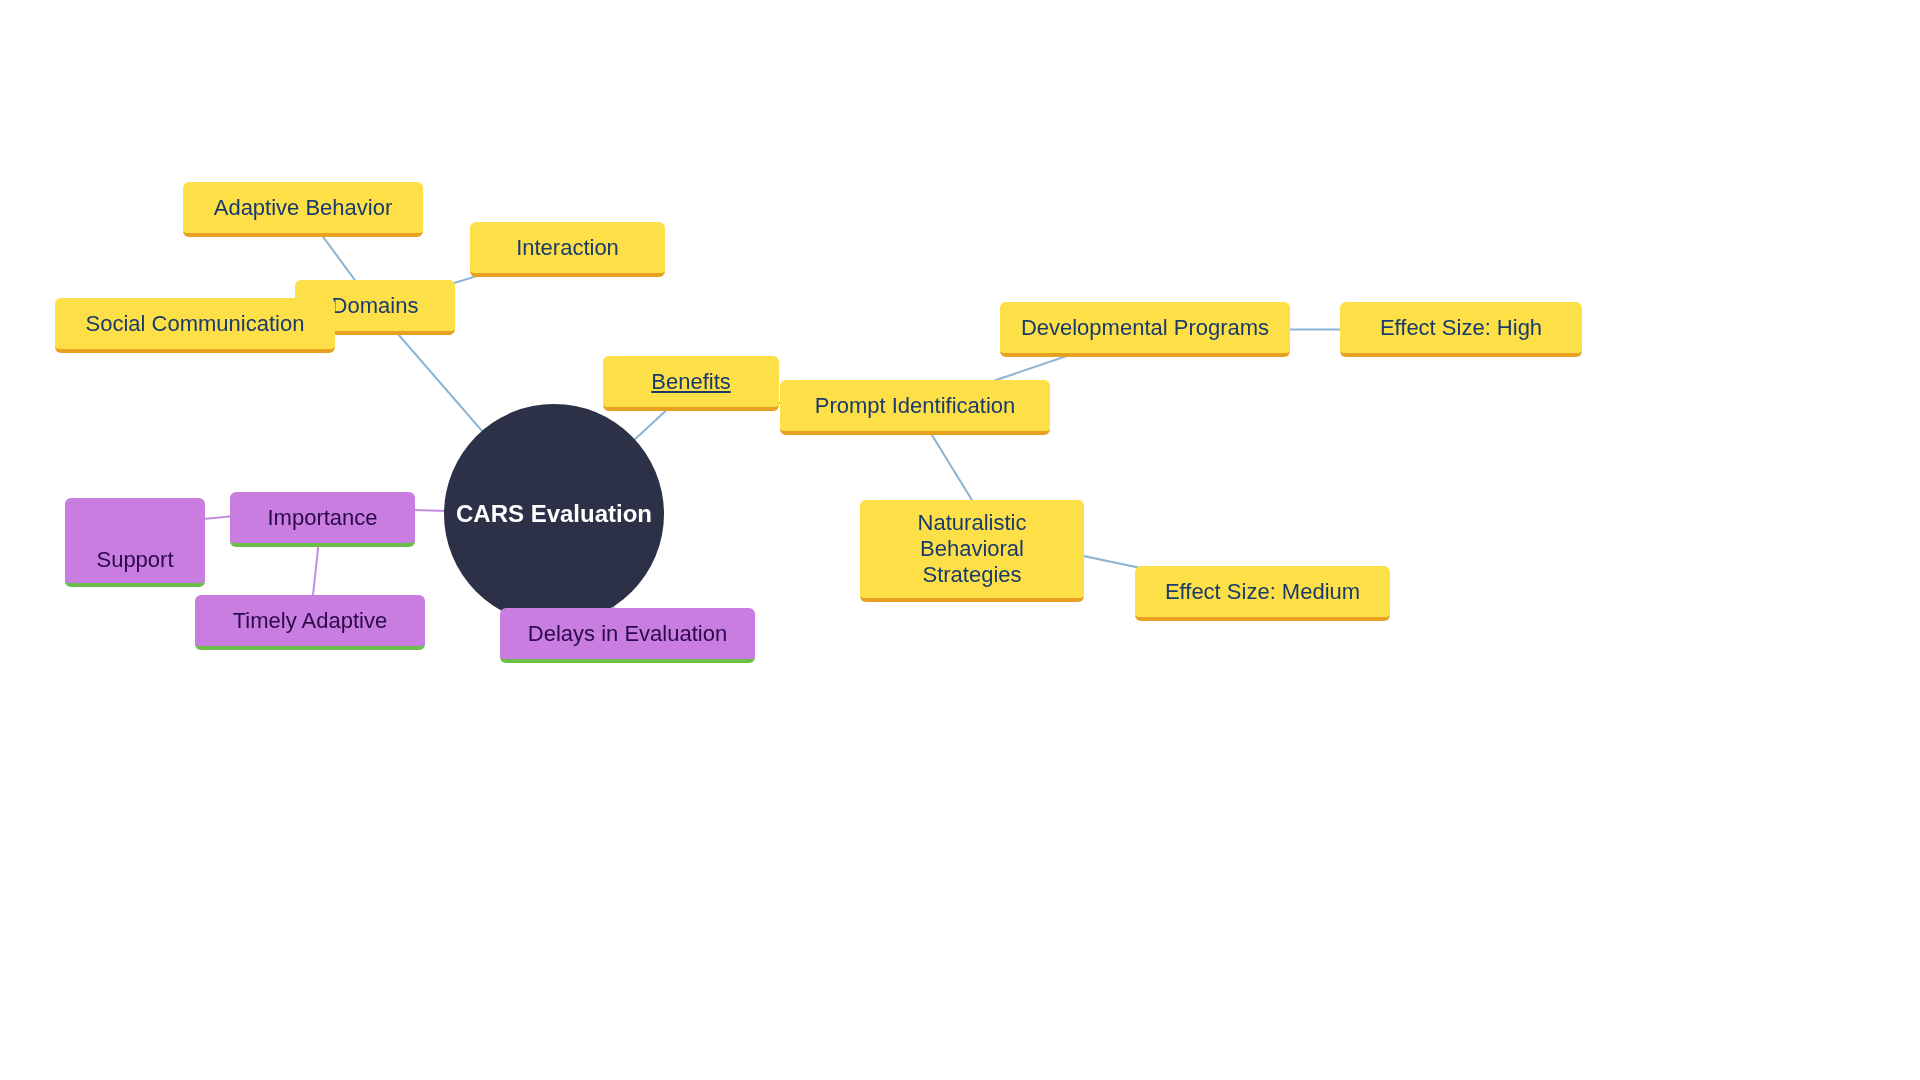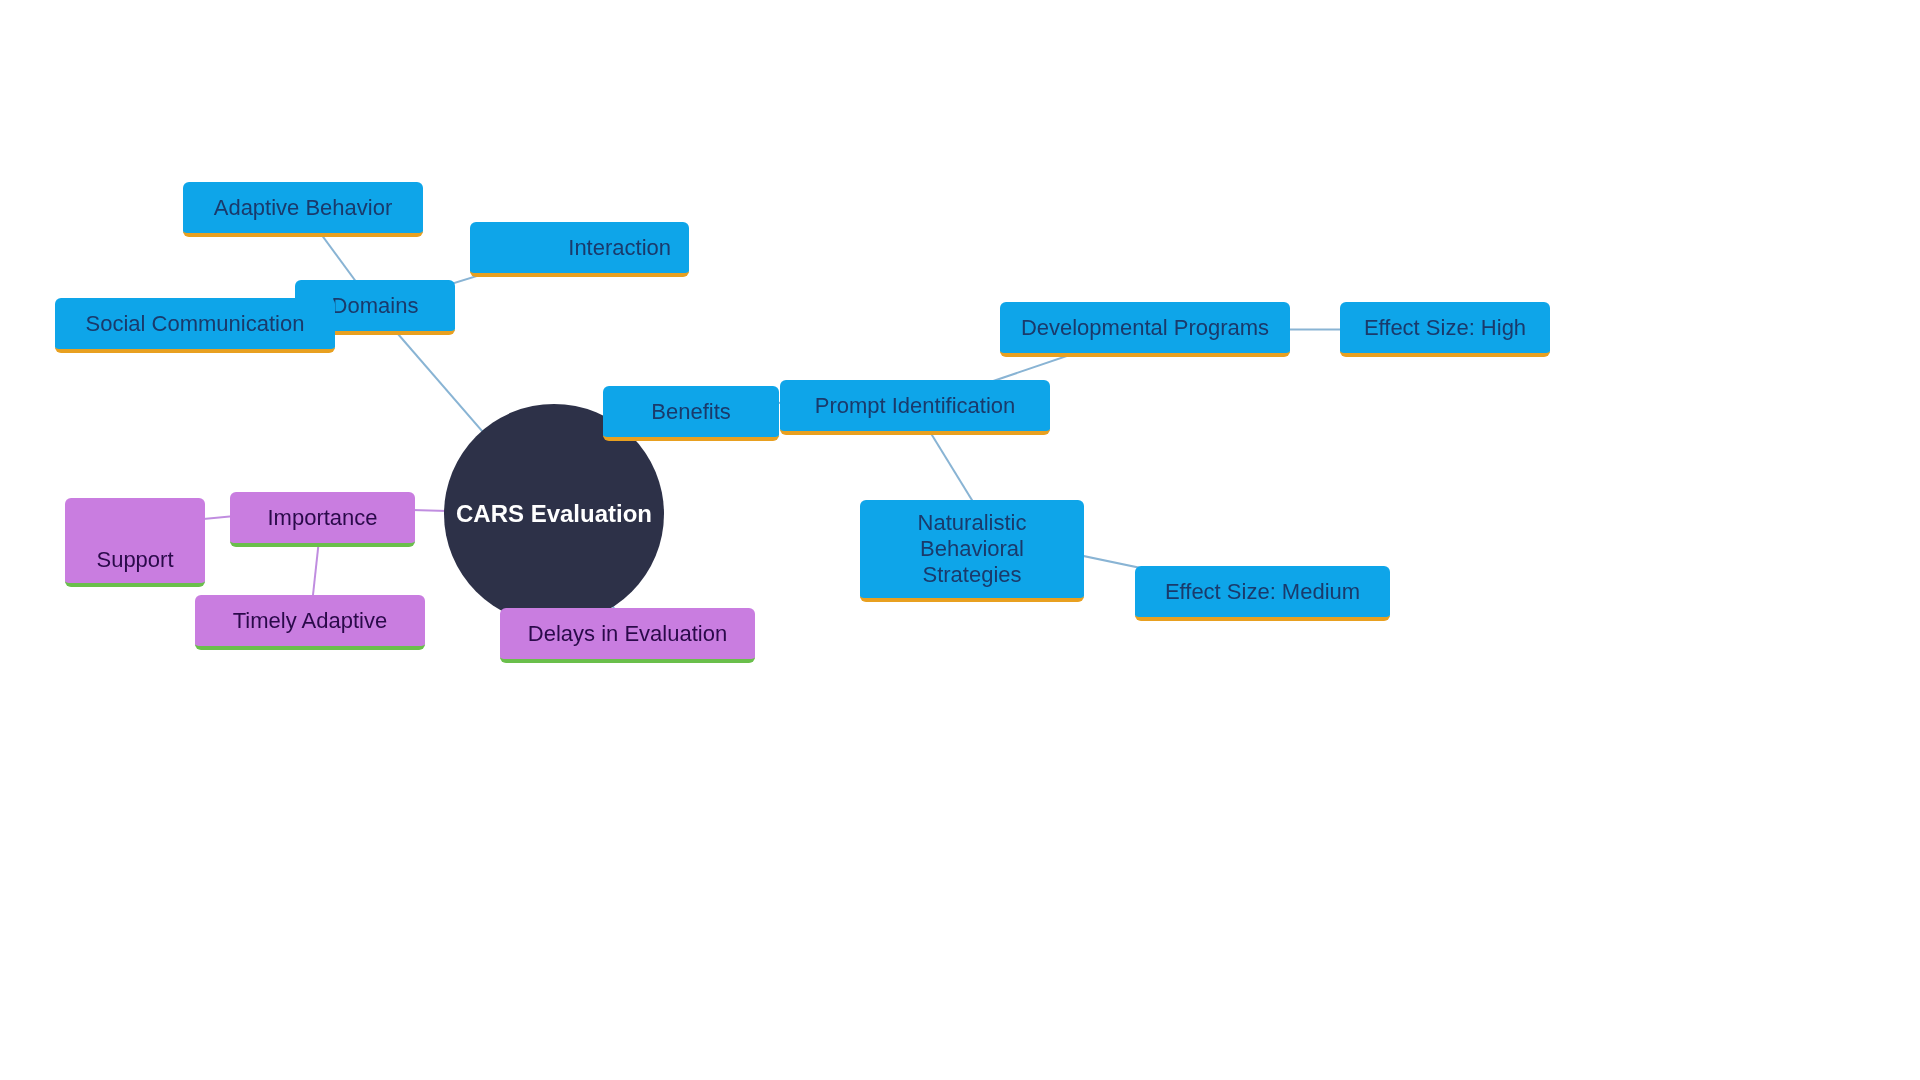--- a/index.html
+++ b/index.html
@@ -28,21 +28,21 @@
       padding: 10px 18px;
       font-size: 22px;
       font-weight: 500;
       text-align: center;
       display: flex;
       align-items: center;
       justify-content: center;
       border-bottom: 4px solid transparent;
     }
     .node-blue {
-      background: #0ea5e9;
+      background: #fde047;
       color: #1a3a6b;
       border-bottom-color: #e8a020;
     }
     .node-purple {
       background: #c97de0;
       color: #2a0a4a;
       border-bottom-color: #6abf4b;
     }
     .center-node {
       position: absolute;
@@ -80,36 +80,36 @@
     </svg>
 <div class="center-node" style="left: 444px; top: 404px; width: 220px; height: 220px;">
       <span>CARS Evaluation</span>
     </div>
     <div class="node node-blue" style="left: 295px; top: 280px; width: 160px; min-height: 55px;">
       <span style="white-space: pre-line;">Domains</span>
     </div>
     <div class="node node-blue" style="left: 183px; top: 182px; width: 240px; min-height: 55px;">
       <span style="white-space: pre-line;">Adaptive Behavior</span>
     </div>
-    <div class="node node-blue" style="left: 470px; top: 222px; width: 219px; min-height: 55px; justify-content: flex-end;">
+    <div class="node node-blue" style="left: 470px; top: 222px; width: 195px; min-height: 55px;">
       <span style="white-space: pre-line;">Interaction</span>
     </div>
     <div class="node node-blue" style="left: 55px; top: 298px; width: 280px; min-height: 55px;">
       <span style="white-space: pre-line;">Social Communication</span>
     </div>
-    <div class="node node-blue" style="left: 603px; top: 386px; width: 176px; min-height: 55px;">
+    <div class="node node-blue" style="left: 603px; top: 356px; width: 176px; min-height: 55px; text-decoration: underline;">
       <span style="white-space: pre-line;">Benefits</span>
     </div>
     <div class="node node-blue" style="left: 780px; top: 380px; width: 270px; min-height: 55px;">
       <span style="white-space: pre-line;">Prompt Identification</span>
     </div>
     <div class="node node-blue" style="left: 1000px; top: 302px; width: 290px; min-height: 55px;">
       <span style="white-space: pre-line;">Developmental Programs</span>
     </div>
-    <div class="node node-blue" style="left: 1340px; top: 302px; width: 210px; min-height: 55px;">
+    <div class="node node-blue" style="left: 1340px; top: 302px; width: 242px; min-height: 55px;">
       <span style="white-space: pre-line;">Effect Size: High</span>
     </div>
     <div class="node node-blue" style="left: 860px; top: 500px; width: 224px; min-height: 75px;">
       <span style="white-space: pre-line;">Naturalistic Behavioral
 Strategies</span>
     </div>
     <div class="node node-blue" style="left: 1135px; top: 566px; width: 255px; min-height: 55px;">
       <span style="white-space: pre-line;">Effect Size: Medium</span>
     </div>
     <div class="node node-purple" style="left: 500px; top: 608px; width: 255px; min-height: 55px;">

